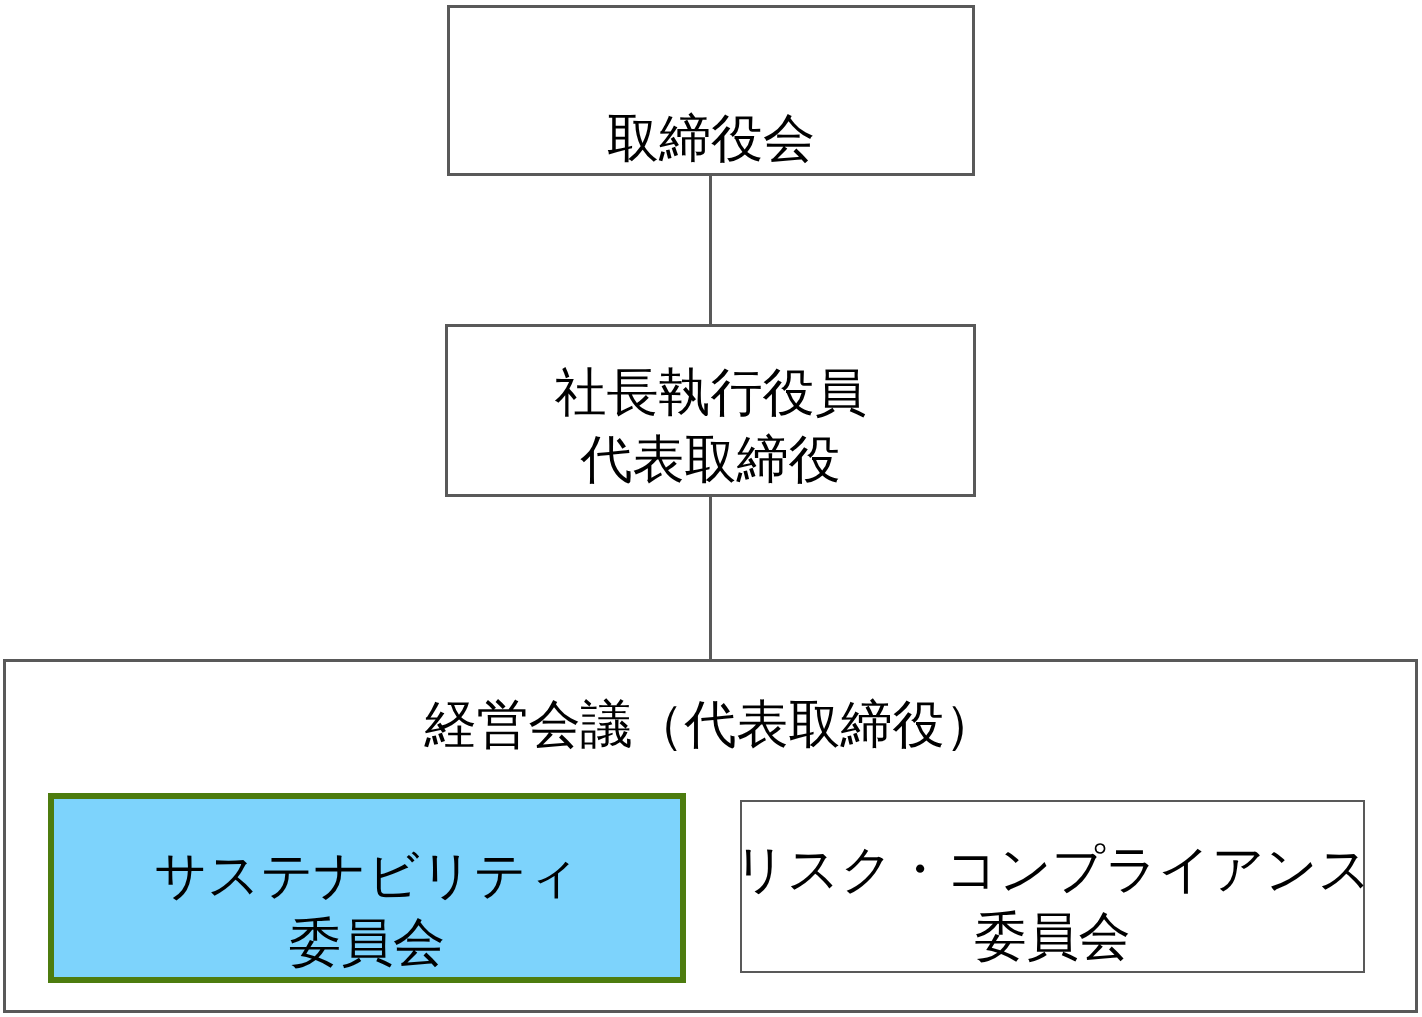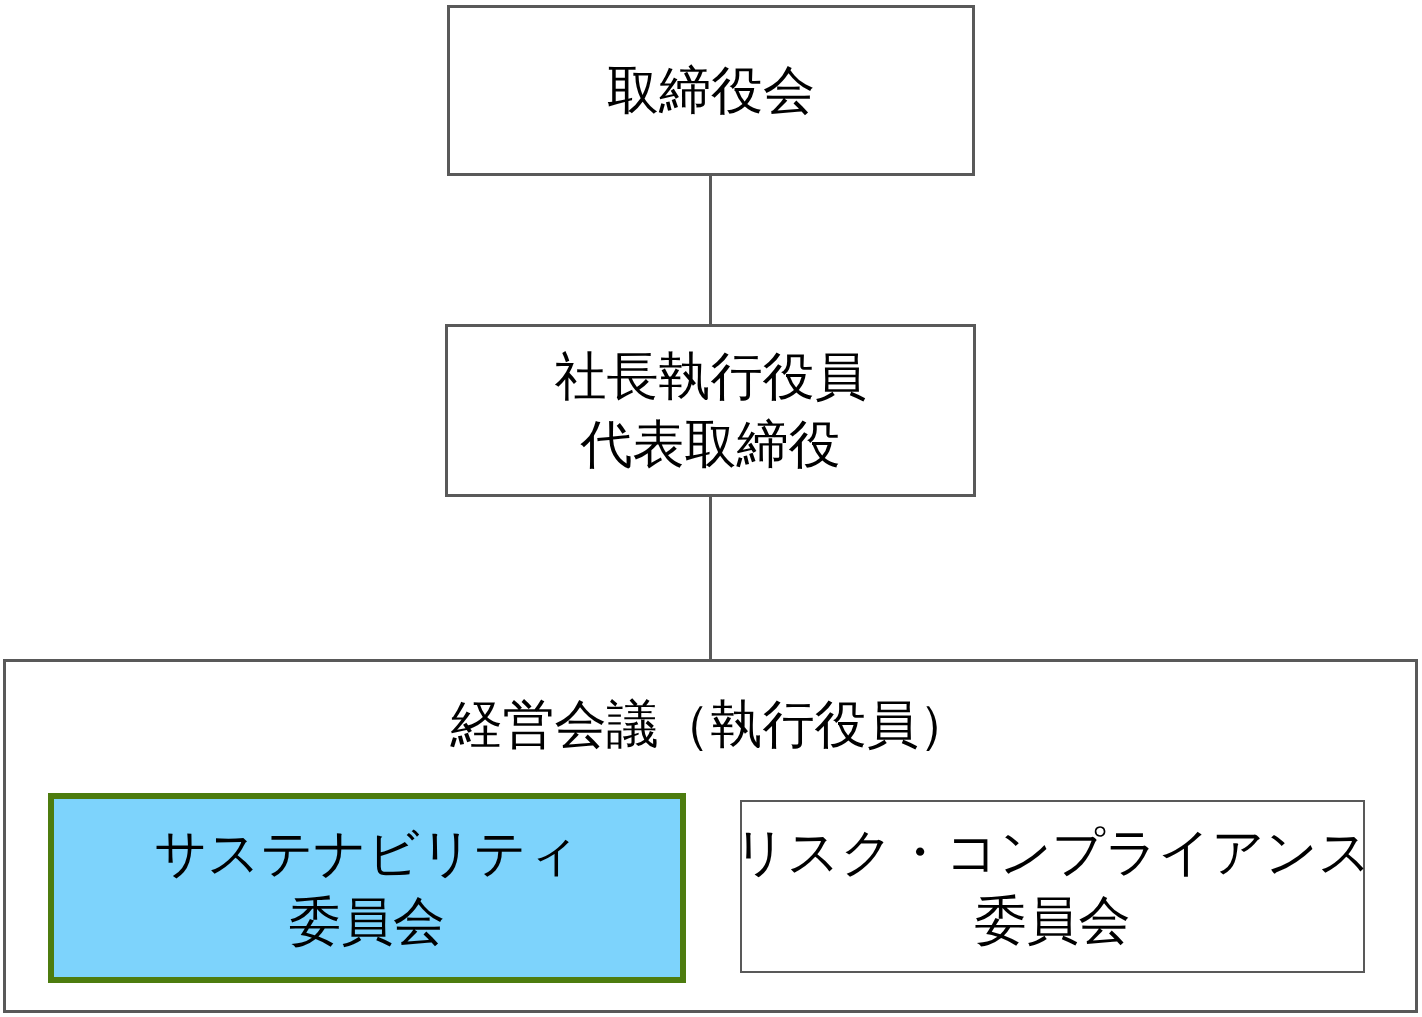--- a/index.html
+++ b/index.html
@@ -17,21 +17,21 @@
     overflow: hidden;
   }
   .node {
     position: absolute;
     box-sizing: border-box;
     background: #ffffff;
     border: 3px solid #595959;
     display: flex;
     flex-direction: column;
     align-items: center;
-    justify-content: center;
+    justify-content: flex-end;
     text-align: center;
     font-size: 52px;
     line-height: 1.3;
     color: #000000;
   }
   .node-board {
     left: 447px;
     top: 5px;
     width: 528px;
     height: 171px;
@@ -106,21 +106,21 @@
   <div class="connector connector-1"></div>
 
   <div class="node node-president">
     <span class="line">社長執行役員</span>
     <span class="line">代表取締役</span>
   </div>
 
   <div class="connector connector-2"></div>
 
   <div class="node node-management">
-    <div class="management-title">経営会議（執行役員）</div>
+    <div class="management-title">経営会議（代表取締役）</div>
 
     <div class="node node-sustainability">
       <span class="line">サステナビリティ</span>
       <span class="line">委員会</span>
     </div>
 
     <div class="node node-risk">
       <span class="line">リスク・コンプライアンス</span>
       <span class="line">委員会</span>
     </div>

